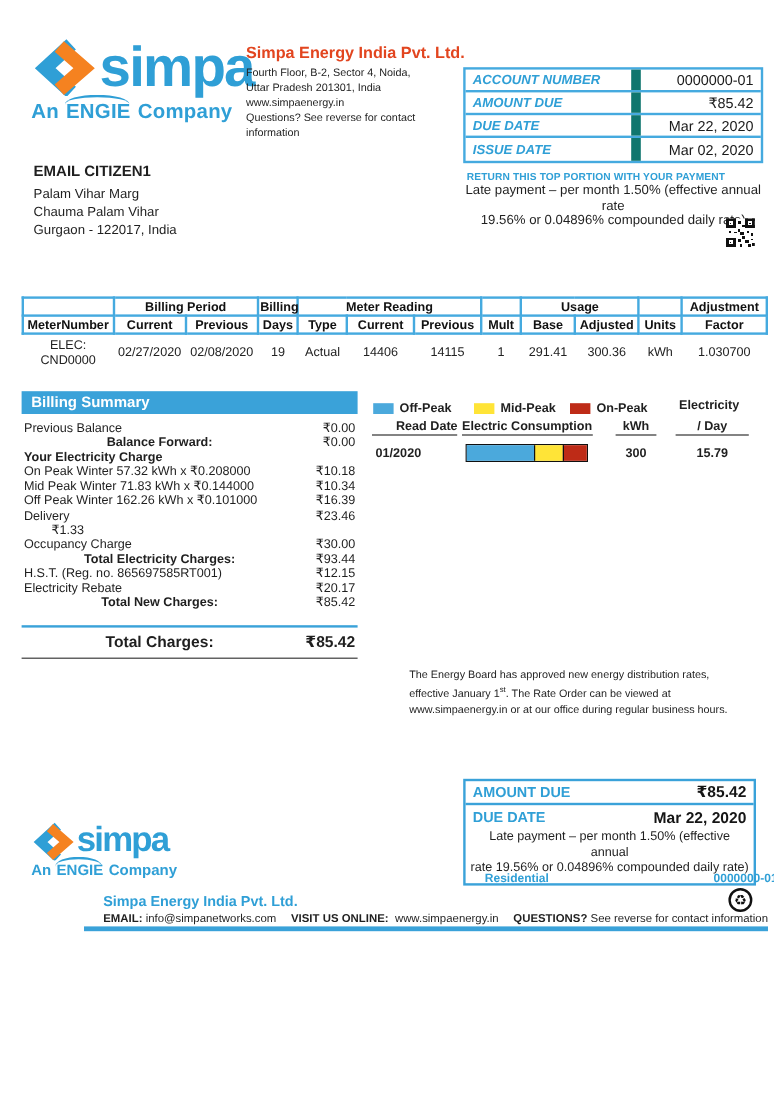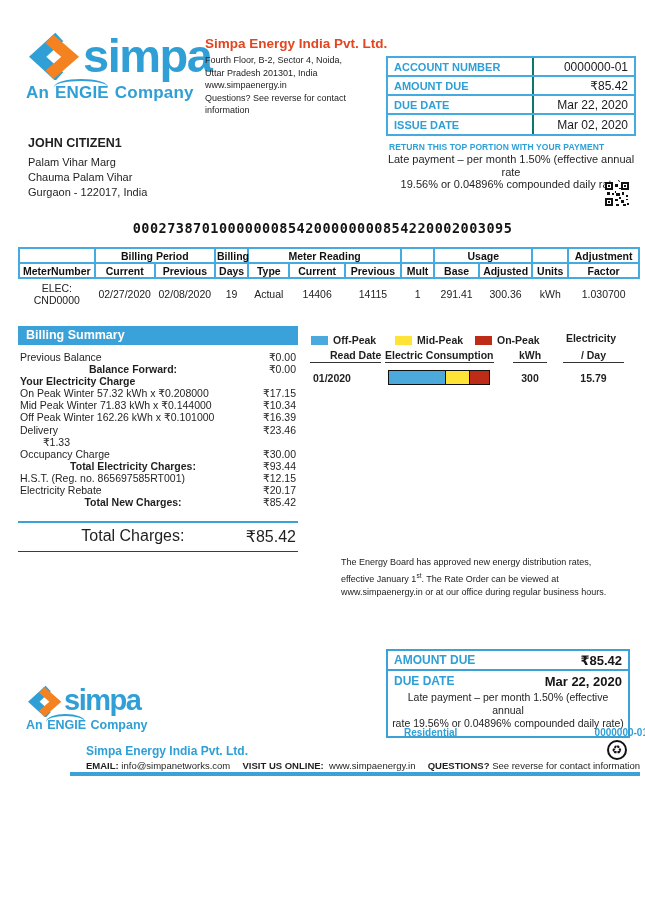--- a/index.html
+++ b/index.html
@@ -21,22 +21,22 @@
                    border-top:2px solid #2f9fd6; border-radius:50% / 100% 100% 0 0; }
 
   
   .co-title { color:#e2451f; font-weight:700; font-size:13.5px; line-height:16px; margin-bottom:2px; }
   .co-line { font-size:9px; line-height:12.5px; color:#232323; }
 
   
   .acct-table { width:250px; border:2px solid #45aadf; background:#fff; }
   .acct-row { display:flex; height:19px; align-items:stretch; border-bottom:2px solid #45aadf; }
   .acct-row:last-child { border-bottom:none; }
-  .acct-label { width:146px; border-right:2px solid #0f766e; color:#2f9fd6; font-weight:700;
-                font-size:11px; padding-left:6px; display:flex; align-items:center; }
+  .acct-label { width:146px; border-right:8px solid #0f766e; color:#2f9fd6; font-weight:700;
+                font-size:11px; padding-left:6px; display:flex; align-items:center;font-style:italic; }
   .acct-value { flex:1; display:flex; align-items:center; justify-content:flex-end;
                 padding-right:6px; font-size:12px; color:#1a1a1a; }
   .return-note { font-size:8.5px; font-weight:700; color:#2f9fd6; letter-spacing:0.1px; }
   .late-note { text-align:center; font-size:11px; line-height:12.5px; color:#1f1f1f; }
 
   
   .cust-name { font-weight:700; font-size:12.5px; margin-bottom:5px; }
   .cust-line { font-size:11px; line-height:15px; }
 
   
@@ -53,21 +53,21 @@
   .bs { width:280px; }
   .bs-header { background:#3aa2d9; color:#fff; font-weight:700; font-size:12.5px;
                height:19px; line-height:19px; padding-left:8px; }
   .bs-rows { margin-top:6px; border-bottom:0; }
   .bs-row { display:flex; font-size:10.5px; line-height:12.1px; padding:0 2px; }
   .bs-label { flex:1; }
   .bs-value { min-width:50px; text-align:right; }
   .bs-row--boldcenter .bs-label { text-align:center; font-weight:700; }
   .bs-row--bold { font-weight:700; }
   .bs-total-rule { border-top:2.5px solid #3aa2d9; margin-top:13px; }
-  .bs-total { display:flex; font-weight:400; font-size:16px; padding:4px 2px 5px;
+  .bs-total { display:flex; font-weight:700; font-size:13px; padding:4px 2px 5px;
               border-bottom:1.5px solid #3c3c3c; }
   .bs-total .bs-label { text-align:center; }
 
   
   .cons { width:335px; height:60px; }
   .leg { position:absolute; top:3px; display:flex; align-items:center; font-weight:700; font-size:10.5px; }
   .sw { width:17px; height:9px; margin-right:5px; display:inline-block; }
   .cons-h { position:absolute; font-weight:700; font-size:10.5px; border-bottom:1.2px solid #333; padding-bottom:1px; }
   .cons-h--plain { border-bottom:none; }
   .cons-v { position:absolute; font-weight:700; font-size:10.5px; }
@@ -183,27 +183,26 @@
           <rect x="14" y="16" width="3" height="2"></rect>
           <rect x="18" y="15" width="2" height="1"></rect>
         <rect x="10" y="19" width="2" height="2"></rect>
           <rect x="16" y="19" width="2" height="2"></rect>
           <rect x="19" y="18" width="2" height="2"></rect>
       </g>
     </svg>
   </div>
 
   <div class="abs" style="left:28px; top:136px;">
-    <div class="cust-name">JOHN CITIZEN1</div>
+    <div class="cust-name">EMAIL CITIZEN1</div>
     <div class="cust-line">Palam Vihar Marg</div>
     <div class="cust-line">Chauma Palam Vihar</div>
     <div class="cust-line">Gurgaon - 122017, India</div>
   </div>
 
-  <div class="abs ocr" style="left:0; top:220px;">00027387010000000854200000000854220002003095</div>
 
   <table class="meter abs" style="left:18px; top:247px;">
     <colgroup>
       <col style="width:12.2%">
         <col style="width:9.7%">
         <col style="width:9.7%">
         <col style="width:5.4%">
       <col style="width:6.6%">
         <col style="width:9.0%">
         <col style="width:9.0%">
@@ -265,21 +264,21 @@
       <div class="bs-row bs-row--boldcenter">
           <span class="bs-label">Balance Forward:</span>
           <span class="bs-value">₹0.00</span>
         </div>
       <div class="bs-row bs-row--bold">
           <span class="bs-label">Your Electricity Charge</span>
           <span class="bs-value"></span>
         </div>
       <div class="bs-row">
           <span class="bs-label">On Peak Winter 57.32 kWh x ₹0.208000</span>
-          <span class="bs-value">₹17.15</span>
+          <span class="bs-value">₹10.18</span>
         </div>
       <div class="bs-row">
           <span class="bs-label">Mid Peak Winter 71.83 kWh x ₹0.144000</span>
           <span class="bs-value">₹10.34</span>
         </div>
       <div class="bs-row">
           <span class="bs-label">Off Peak Winter 162.26 kWh x ₹0.101000</span>
           <span class="bs-value">₹16.39</span>
         </div>
       <div class="bs-row">

